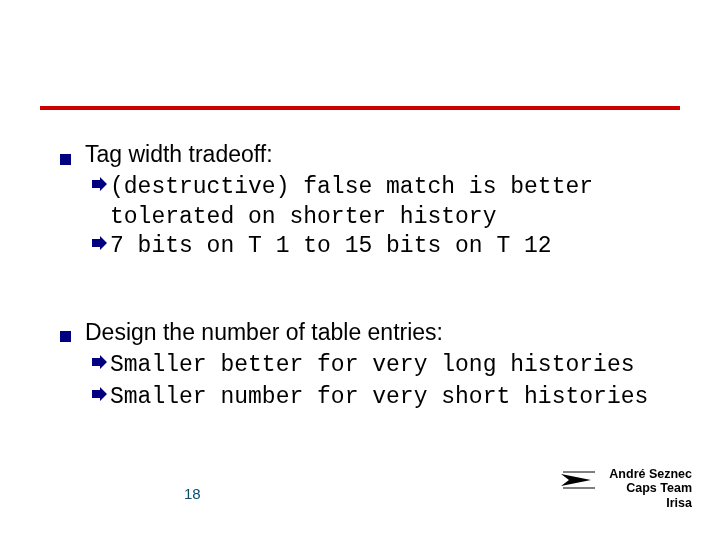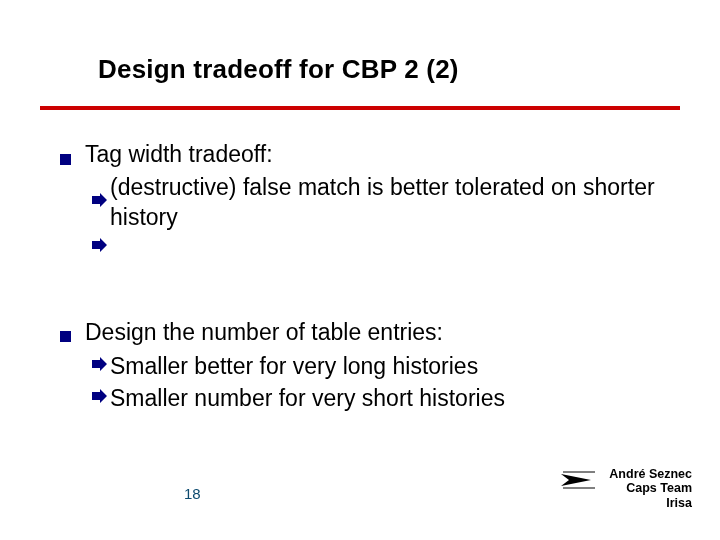--- a/index.html
+++ b/index.html
@@ -53,21 +53,22 @@
     width: 11px;
     height: 11px;
     background: #000080;
     margin-top: 9px;
     margin-right: 14px;
     flex-shrink: 0;
   }
   .sub {
     margin-left: 30px;
     display: flex;
-    align-items: center;
+    align-items: flex-start;
+    font-family: Liberation Mono, monospace;
   }
   .arrow {
     width: 18px;
     flex-shrink: 0;
     margin-right: 2px;
     margin-top: 2px;
   }
   .block2 {
     margin-top: 54px;
   }
@@ -101,21 +102,20 @@
     bottom: 26px;
     width: 34px;
     height: 20px;
   }
 </style>
 </head>
 <body>
 
 <div class="slide">
 
-  <div class="title">Design tradeoff for CBP 2 (2)</div>
 
   <div class="rule"></div>
 
   <div class="body">
 
     <div class="bullet-top">
       <div class="square"></div>
       <div>Tag width tradeoff:</div>
     </div>
     <div class="sub">
@@ -125,20 +125,21 @@
         </svg>
       </div>
       <div>(destructive) false match is better tolerated on shorter history</div>
     </div>
     <div class="sub">
       <div class="arrow">
         <svg viewBox="0 0 18 18" width="18" height="18">
           <path d="M2 3 L10 3 L10 0 L17 7 L10 14 L10 11 L2 11 Z" fill="#000080"></path>
         </svg>
       </div>
+      <div>7 bits on T 1 to 15 bits on T 12</div>
     </div>
 
     <div class="block2">
       <div class="bullet-top">
         <div class="square"></div>
         <div>Design the number of table entries:</div>
       </div>
       <div class="sub">
         <div class="arrow">
           <svg viewBox="0 0 18 18" width="18" height="18">

